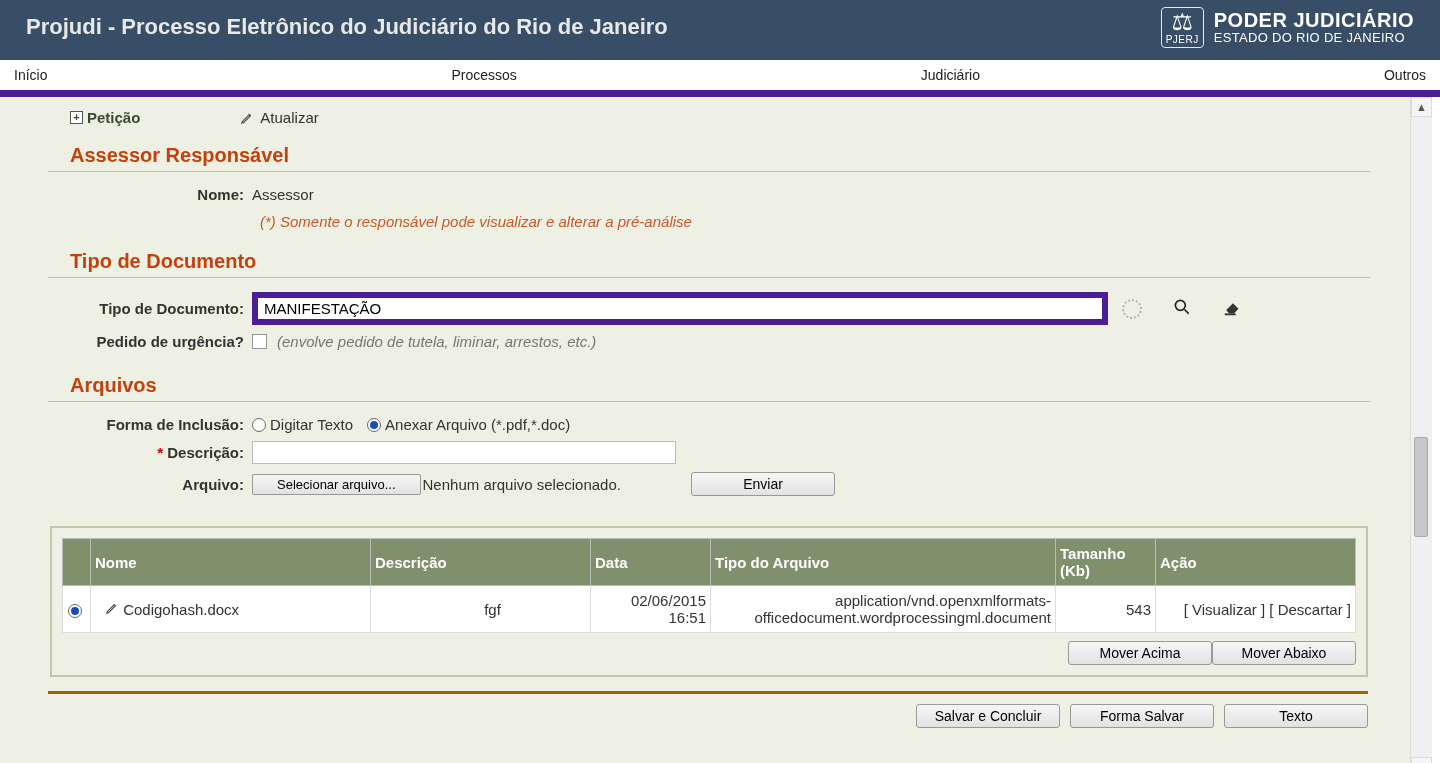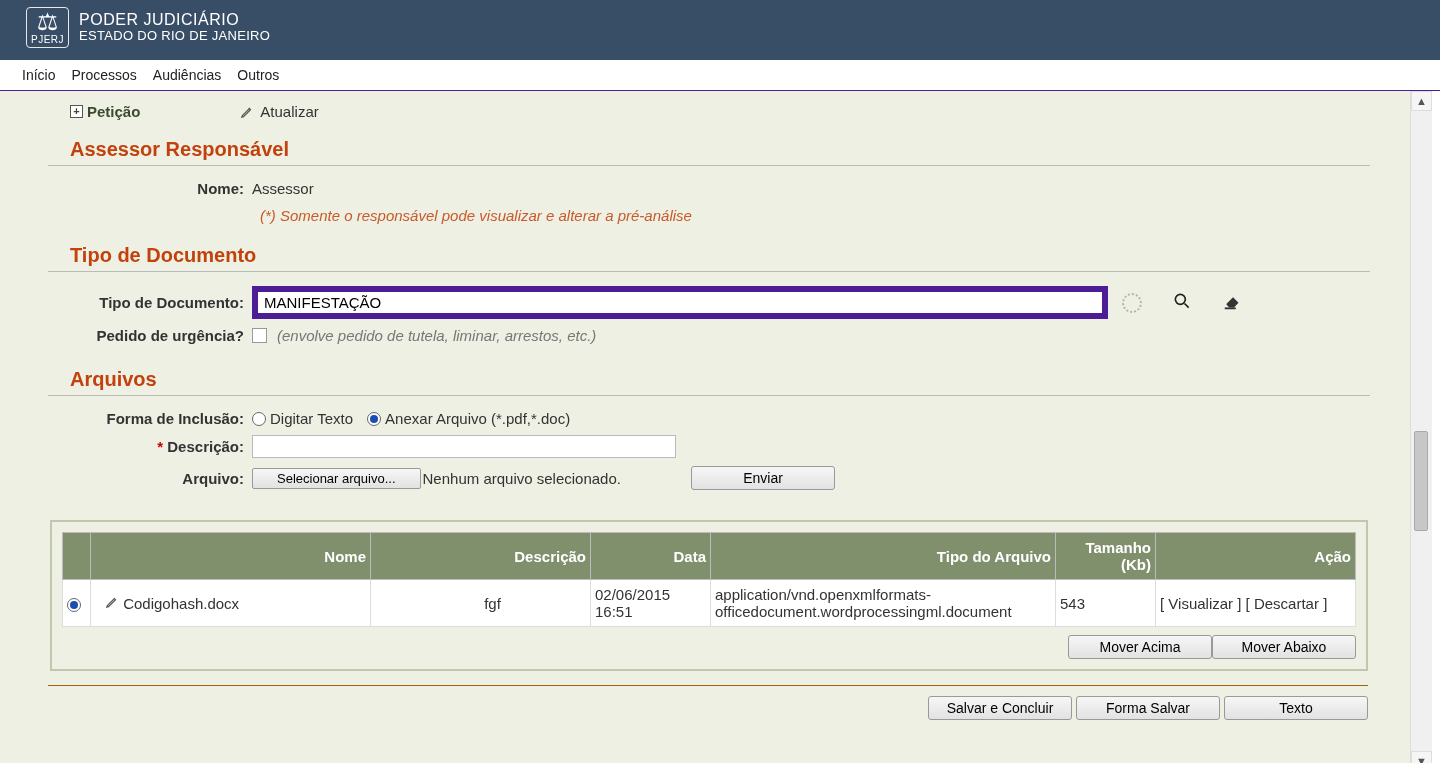--- a/index.html
+++ b/index.html
@@ -41,34 +41,35 @@
   line-height: 1;
 }
 .logo-text-small {
   font-size: 10px;
   letter-spacing: 0.5px;
 }
 .header-right-text {
   line-height: 1.1;
 }
 .header-right-line1 {
-  font-size: 16px;
-  font-weight: normal;
+  font-size: 20px;
+  font-weight: bold;
   letter-spacing: 0.5px;
 }
 .header-right-line2 {
   font-size: 13px;
   letter-spacing: 0.3px;
 }
 .menu-bar {
   background: #fff;
-  border-bottom: 1px solid #4c1d95;
-  padding: 3px 16px;
+  border-bottom: 7px solid #4c1d95;
+  padding: 3px 8px;
   display: flex;
   gap: 4px;
+  justify-content: space-between;
 }
 .menu-item {
   padding: 4px 6px;
   font-size: 14px;
   cursor: pointer;
   color: #222;
 }
 .content-wrap {
   display: flex;
 }
@@ -268,75 +269,76 @@
   width: 100%;
   border-collapse: collapse;
   background: #fff;
 }
 .file-table th {
   background: #808f6c;
   color: #fff;
   font-weight: bold;
   padding: 6px 4px;
   border: 1px solid #bbb;
-  text-align: right;
+  text-align: left;
   font-size: 15px;
 }
 .file-table td {
   padding: 6px 4px;
   border: 1px solid #ddd;
-  text-align: left;
+  text-align: right;
   font-size: 15px;
 }
 .file-table .td-left { text-align: left; padding-left: 14px; }
 .file-table .td-left2 { text-align: center; padding-left: 28px; }
 .action-link {
   color: #333;
   cursor: pointer;
 }
 .move-buttons {
   display: flex;
   justify-content: flex-end;
   margin-top: 8px;
 }
 .bottom-buttons {
   display: flex;
   justify-content: flex-end;
-  gap: 4px;
+  gap: 10px;
   margin: 14px 2px 0 0;
-  border-top: 1px solid #a16207;
+  border-top: 3px solid #a16207;
   padding-top: 10px;
 }
 .pencil-icon {
   display: inline-block;
   width: 14px;
   height: 14px;
 }
 .pencil-icon svg { width: 14px; height: 14px; }
 </style>
 </head>
 <body>
 
 <div class="header">
+  <div class="header-title">Projudi - Processo Eletrônico do Judiciário do Rio de Janeiro</div>
   <div class="header-right">
     <div class="logo-box">
       <span class="logo-scales">⚖</span>
       <span class="logo-text-small">PJERJ</span>
     </div>
     <div class="header-right-text">
       <div class="header-right-line1">PODER JUDICIÁRIO</div>
       <div class="header-right-line2">ESTADO DO RIO DE JANEIRO</div>
     </div>
   </div>
 </div>
 
 <div class="menu-bar">
   <div class="menu-item">Início</div>
   <div class="menu-item">Processos</div>
-  <div class="menu-item">Audiências</div>
+  <div class="menu-item">Judiciário</div>
   <div class="menu-item">Outros</div>
 </div>
 
 <div class="content-wrap">
 <div class="content">
   <div class="inner">
 
     <div class="top-actions">
       <div class="tree-toggle">
         <span class="plus-box">+</span>

